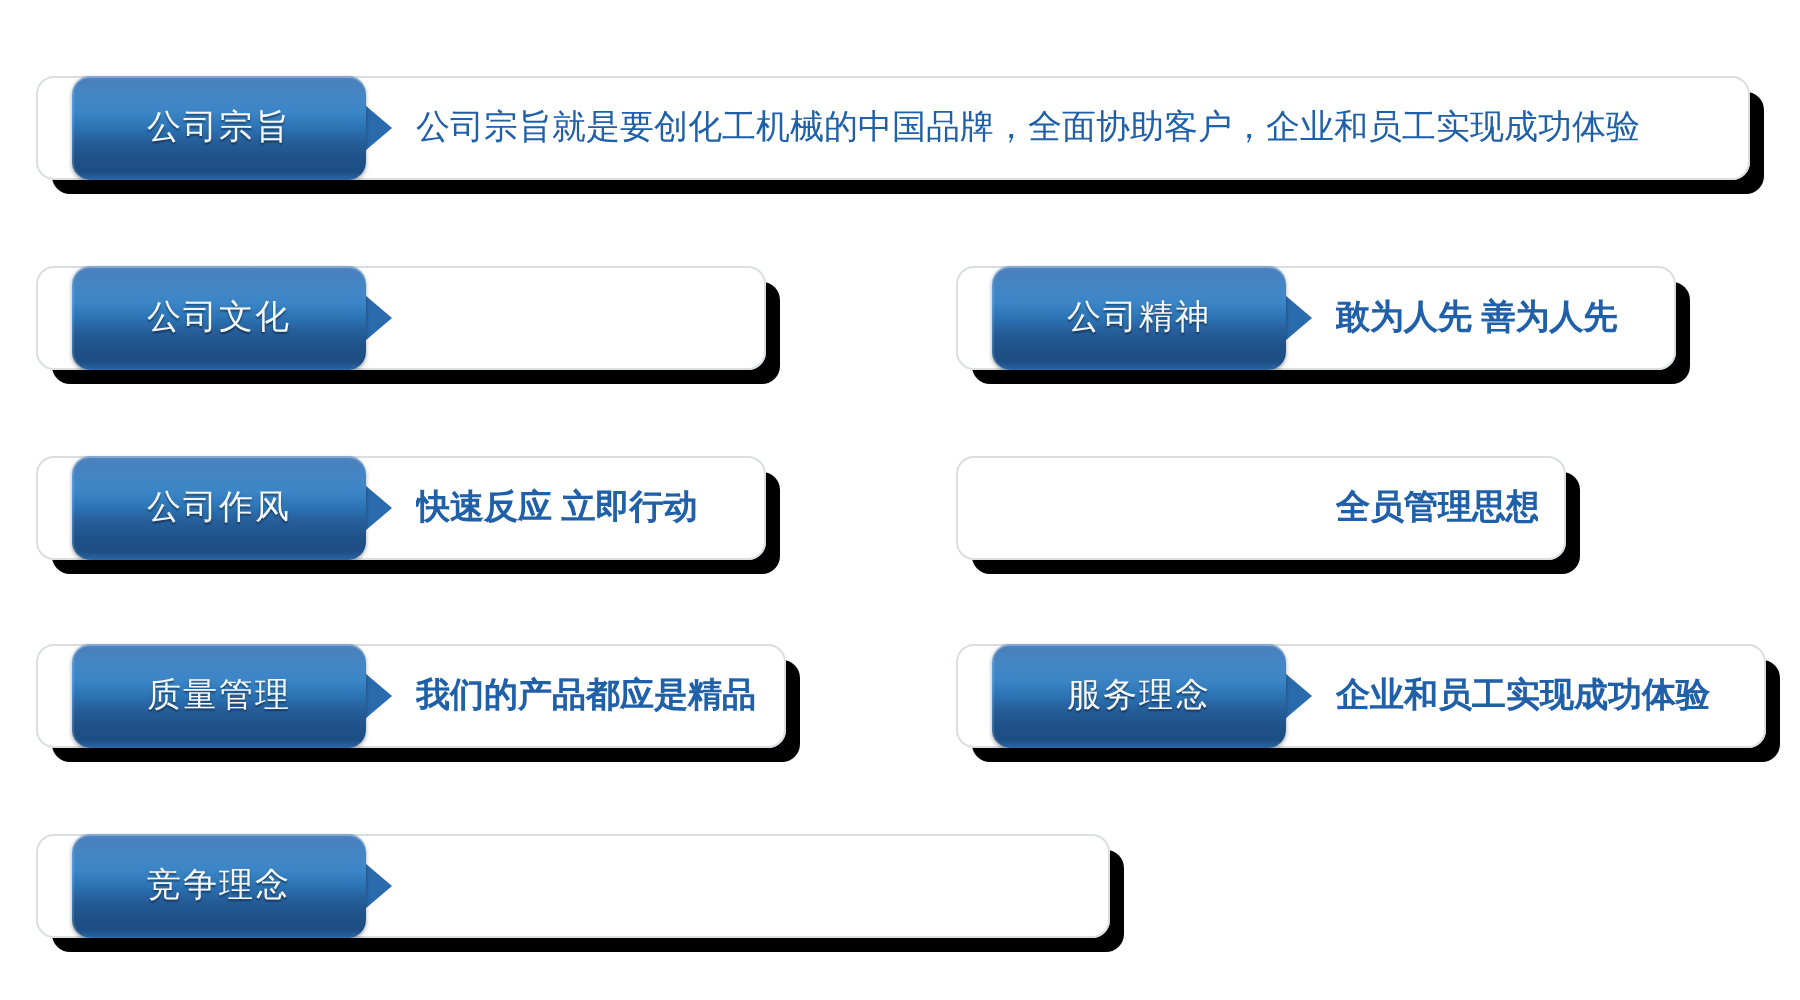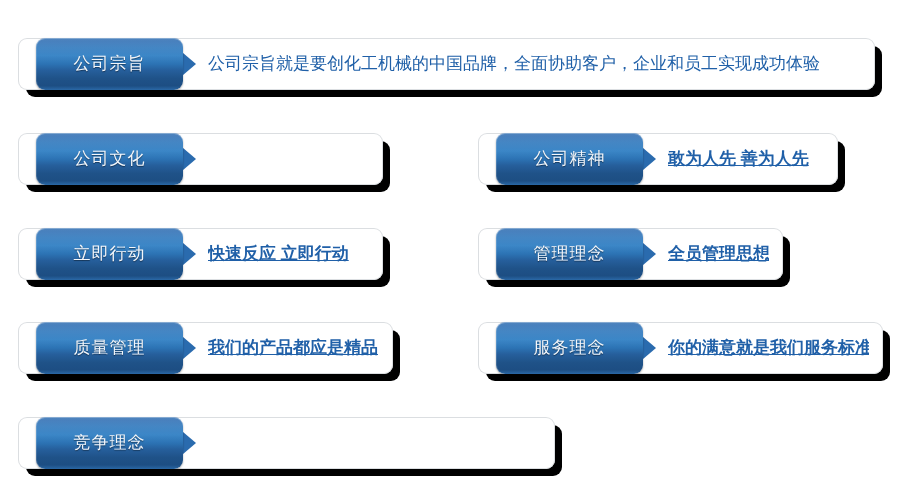--- a/index.html
+++ b/index.html
@@ -132,21 +132,20 @@
     right: 14px;
     height: 52px;
     line-height: 52px;
     color: #2060a8;
     font-size: 17px;
     white-space: nowrap;
     overflow: hidden;
   }
   .banner .desc.bold {
     font-weight: bold;
-    text-decoration: underline;
   }
 </style>
 </head>
 <body>
 
 <div id="stage">
     <div class="banner" style="left: 18px; top: 38px; width: 857px;">
       <div class="shadow"></div>
       <div class="plate"></div>
       <div class="desc">公司宗旨就是要创化工机械的中国品牌，全面协助客户，企业和员工实现成功体验</div>
@@ -175,47 +174,42 @@
         <div class="tab-label">公司精神</div>
       </div>
     </div>
     <div class="banner" style="left: 18px; top: 228px; width: 365px;">
       <div class="shadow"></div>
       <div class="plate"></div>
       <div class="desc bold">快速反应  立即行动</div>
       <div class="tab">
         <div class="tab-arrow"></div>
         <div class="tab-body"></div>
-        <div class="tab-label">立即行动</div>
+        <div class="tab-label">公司作风</div>
       </div>
     </div>
     <div class="banner" style="left: 478px; top: 228px; width: 305px;">
       <div class="shadow"></div>
       <div class="plate"></div>
       <div class="desc bold">全员管理思想</div>
-      <div class="tab">
-        <div class="tab-arrow"></div>
-        <div class="tab-body"></div>
-        <div class="tab-label">管理理念</div>
-      </div>
     </div>
     <div class="banner" style="left: 18px; top: 322px; width: 375px;">
       <div class="shadow"></div>
       <div class="plate"></div>
       <div class="desc bold">我们的产品都应是精品</div>
       <div class="tab">
         <div class="tab-arrow"></div>
         <div class="tab-body"></div>
         <div class="tab-label">质量管理</div>
       </div>
     </div>
     <div class="banner" style="left: 478px; top: 322px; width: 405px;">
       <div class="shadow"></div>
       <div class="plate"></div>
-      <div class="desc bold">你的满意就是我们服务标准</div>
+      <div class="desc bold">企业和员工实现成功体验</div>
       <div class="tab">
         <div class="tab-arrow"></div>
         <div class="tab-body"></div>
         <div class="tab-label">服务理念</div>
       </div>
     </div>
     <div class="banner" style="left: 18px; top: 417px; width: 537px;">
       <div class="shadow"></div>
       <div class="plate"></div>
       <div class="tab">

